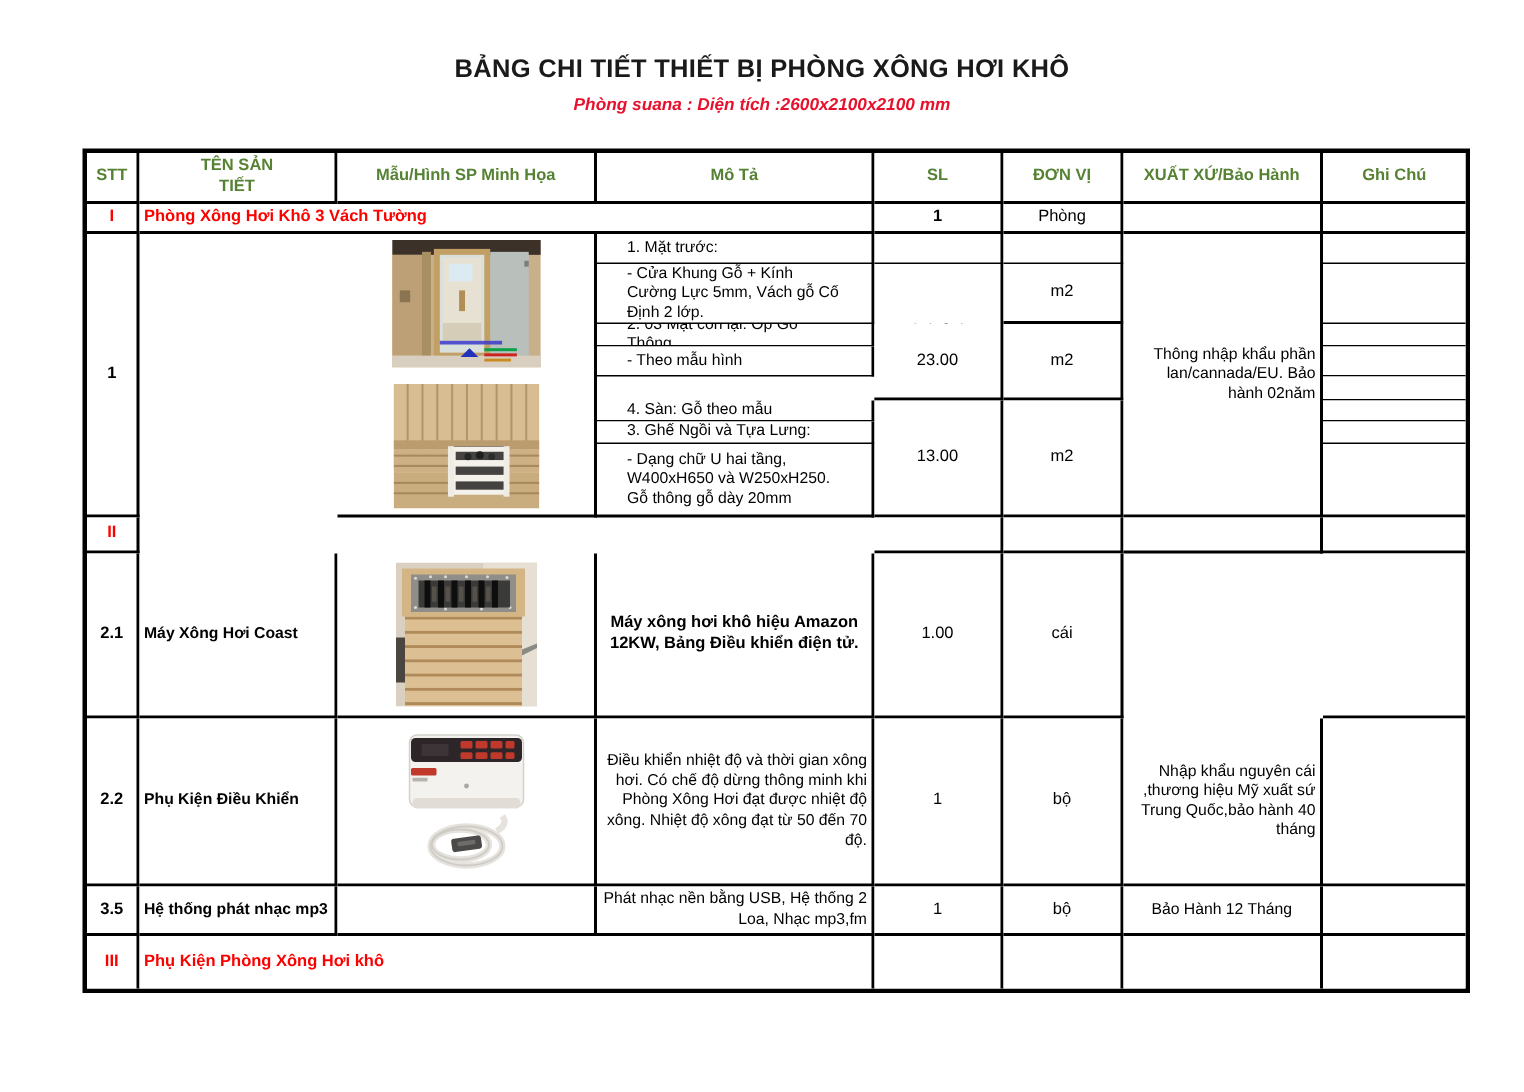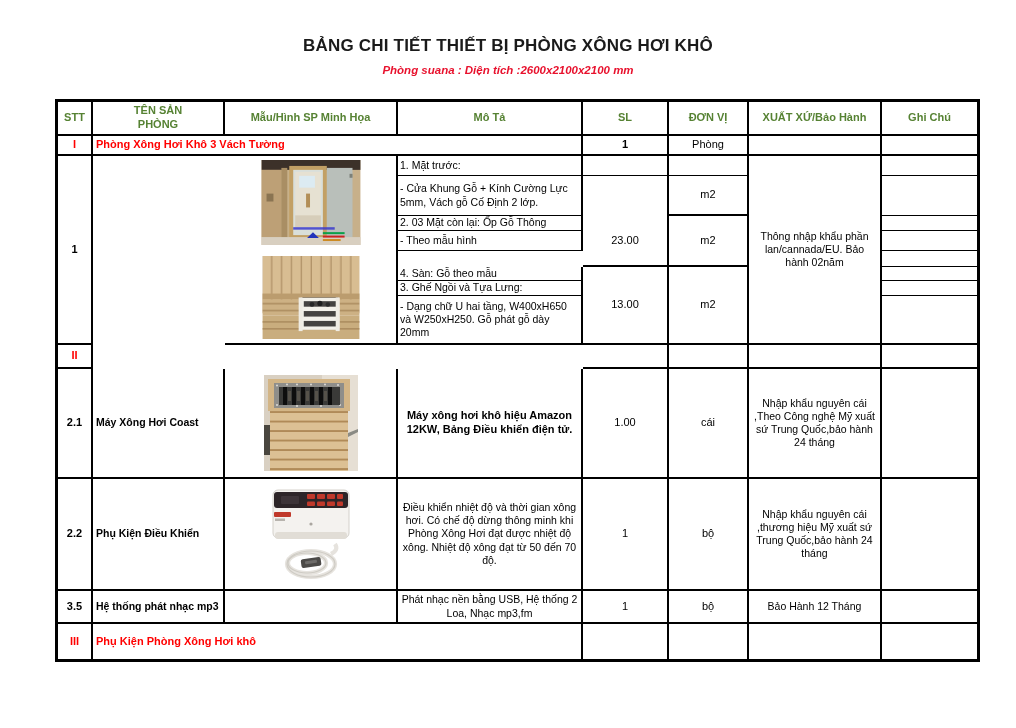--- a/index.html
+++ b/index.html
@@ -30,36 +30,36 @@
     padding:1px 3px;
   }
   .c.ec{border-right:none;}
   .c.er{border-bottom:none;}
   .c.sub{border-bottom-width:1px;}
   .hdr{color:#568233;font-weight:bold;font-size:11px;}
   .hdr .w70{max-width:72px;display:inline-block;}
   .red{color:#ff0000;font-weight:bold;}
   .left{justify-content:flex-start;text-align:left;}
   .bold{font-weight:bold;}
-  .desc{font-size:10.5px;justify-content:flex-start;text-align:left;padding:1px 2px;}
-  .small{font-size:10.5px;}
+  .desc{font-size:10.5px;justify-content:flex-start;text-align:left;padding:1px 20px;}
+  .small{font-size:10.5px;text-align:right;}
   .imgcell{flex-direction:column;gap:11px;padding:4px 0;}
   .photo{display:block;}
 </style>
 </head>
 <body>
 
 <div class="doc-title">BẢNG CHI TIẾT THIẾT BỊ PHÒNG XÔNG HƠI KHÔ</div>
 <div class="doc-subtitle">Phòng suana  : Diện tích :2600x2100x2100 mm</div>
 
 <div class="tbl">
 
   <div class="c hdr" style="grid-area:1/1/2/2">STT</div>
   <div class="c hdr" style="grid-area:1/2/2/3">
-      <span class="w70">TÊN SẢN PHÒNG</span>
+      <span class="w70">TÊN SẢN TIẾT</span>
     </div>
   <div class="c hdr" style="grid-area:1/4/2/5">Mô Tả</div>
   <div class="c hdr" style="grid-area:1/3/2/4">Mẫu/Hình SP Minh Họa</div>
   <div class="c hdr" style="grid-area:1/5/2/6">SL</div>
   <div class="c hdr" style="grid-area:1/6/2/7">ĐƠN VỊ</div>
   <div class="c hdr ec" style="grid-area:1/8/2/9">Ghi Chú</div>
   <div class="c hdr" style="grid-area:1/7/2/8">XUẤT XỨ/Bảo Hành</div>
 
   <div class="c red" style="grid-area:2/1/3/2">I</div>
   <div class="c red left" style="grid-area:2/2/3/5">Phòng Xông Hơi Khô 3 Vách Tường</div>
@@ -124,21 +124,21 @@
       <circle cx="66" cy="49" r="2.3" fill="#2b2b2b"></circle>
     </svg>
   </div>
 
   <div class="c desc sub" style="grid-area:3/4/4/5">1. Mặt trước:</div>
   <div class="c desc sub" style="grid-area:4/4/5/5">- Cửa Khung Gỗ + Kính Cường Lực 5mm,  Vách gỗ Cố Định 2 lớp.</div>
   <div class="c desc sub" style="grid-area:5/4/6/5">2. 03 Mặt còn lại: Ốp Gỗ Thông</div>
   <div class="c desc sub" style="grid-area:6/4/7/5">- Theo mẫu hình</div>
   <div class="c desc sub" style="grid-area:8/4/9/5">4. Sàn: Gỗ theo mẫu</div>
   <div class="c desc sub" style="grid-area:9/4/10/5">3. Ghế Ngồi và Tựa Lưng:</div>
-  <div class="c desc" style="grid-area:10/4/11/5">- Dạng chữ U hai tầng, W400xH650 và W250xH250. Gỗ phát gỗ dày 20mm</div>
+  <div class="c desc" style="grid-area:10/4/11/5">- Dạng chữ U hai tầng, W400xH650 và W250xH250. Gỗ thông gỗ dày 20mm</div>
 
   <div class="c sub" style="grid-area:3/5/4/6"></div>
   <div class="c" style="grid-area:4/5/8/6">1.4x2.4</div>
   <div class="c" style="grid-area:8/5/9/6;grid-row:5/8">23.00</div>
   <div class="c" style="grid-row:8/11;grid-column:5/6">13.00</div>
 
   <div class="c sub" style="grid-area:3/6/4/7"></div>
   <div class="c" style="grid-row:4/5;grid-column:6/7">m2</div>
   <div class="c" style="grid-row:5/8;grid-column:6/7">m2</div>
   <div class="c" style="grid-row:8/11;grid-column:6/7">m2</div>
@@ -204,21 +204,20 @@
         <rect x="42" y="16" width="3" height="10"></rect>
           <rect x="51" y="16" width="3" height="10"></rect>
         <rect x="60" y="16" width="3" height="10"></rect>
       </g>
       <path d="M84 58 L94 54 L94 57 L84 62 Z" fill="#8a8a84"></path>
     </svg>
   </div>
   <div class="c bold" style="grid-area:12/4/13/5">Máy xông hơi khô hiệu Amazon 12KW, Bảng Điều khiển điện tử.</div>
   <div class="c" style="grid-area:12/5/13/6">1.00</div>
   <div class="c" style="grid-area:12/6/13/7">cái</div>
-  <div class="c small" style="grid-area:12/7/13/8">Nhập khẩu nguyên cái ,Theo Công nghệ Mỹ xuất sứ Trung Quốc,bảo hành 24 tháng</div>
   <div class="c ec" style="grid-area:12/8/13/9"></div>
 
   <div class="c bold" style="grid-area:13/1/14/2">2.2</div>
   <div class="c bold left small" style="grid-area:13/2/14/3">Phụ Kiện Điều Khiển</div>
   <div class="c" style="grid-area:13/3/14/4">
 
     <svg class="photo" width="100" height="100" viewBox="0 0 100 100">
       <rect x="0" y="0" width="100" height="100" fill="#ffffff"></rect>
       <rect x="12" y="6" width="76" height="48" rx="5" fill="#f4f2ef" stroke="#d4d1cb" stroke-width="1"></rect>
       <rect x="14" y="48" width="72" height="7" rx="3" fill="#e1ddd6"></rect>
@@ -246,21 +245,21 @@
         <ellipse cx="50" cy="80" rx="24" ry="13"></ellipse>
         <ellipse cx="46" cy="79" rx="19" ry="10"></ellipse>
       </g>
       <rect x="40" y="74" width="20" height="9" rx="2" fill="#4c4a48" transform="rotate(-8 50 78)"></rect>
       <rect x="44" y="76.5" width="12" height="3" rx="1" fill="#6e6c6a" transform="rotate(-8 50 78)"></rect>
     </svg>
   </div>
   <div class="c small" style="grid-area:13/4/14/5">Điều khiển nhiệt độ và thời gian xông hơi. Có chế độ dừng thông minh khi Phòng Xông Hơi đạt được nhiệt độ xông. Nhiệt độ xông đạt từ 50 đến 70 độ.</div>
   <div class="c" style="grid-area:13/5/14/6">1</div>
   <div class="c" style="grid-area:13/6/14/7">bộ</div>
-  <div class="c small" style="grid-area:13/7/14/8">Nhập khẩu nguyên cái ,thương hiệu Mỹ xuất sứ Trung Quốc,bảo hành 24 tháng</div>
+  <div class="c small" style="grid-area:13/7/14/8">Nhập khẩu nguyên cái ,thương hiệu Mỹ xuất sứ Trung Quốc,bảo hành 40 tháng</div>
   <div class="c ec" style="grid-area:13/8/14/9"></div>
 
   <div class="c bold" style="grid-area:14/1/15/2">3.5</div>
   <div class="c bold left small" style="grid-area:14/2/15/3">Hệ thống phát nhạc mp3</div>
   <div class="c" style="grid-area:14/3/15/4"></div>
   <div class="c small" style="grid-area:14/4/15/5">Phát nhạc nền bằng USB, Hệ thống 2 Loa, Nhạc mp3,fm</div>
   <div class="c" style="grid-area:14/5/15/6">1</div>
   <div class="c" style="grid-area:14/6/15/7">bộ</div>
   <div class="c small" style="grid-area:14/7/15/8">Bảo Hành 12 Tháng</div>
   <div class="c ec" style="grid-area:14/8/15/9"></div>

